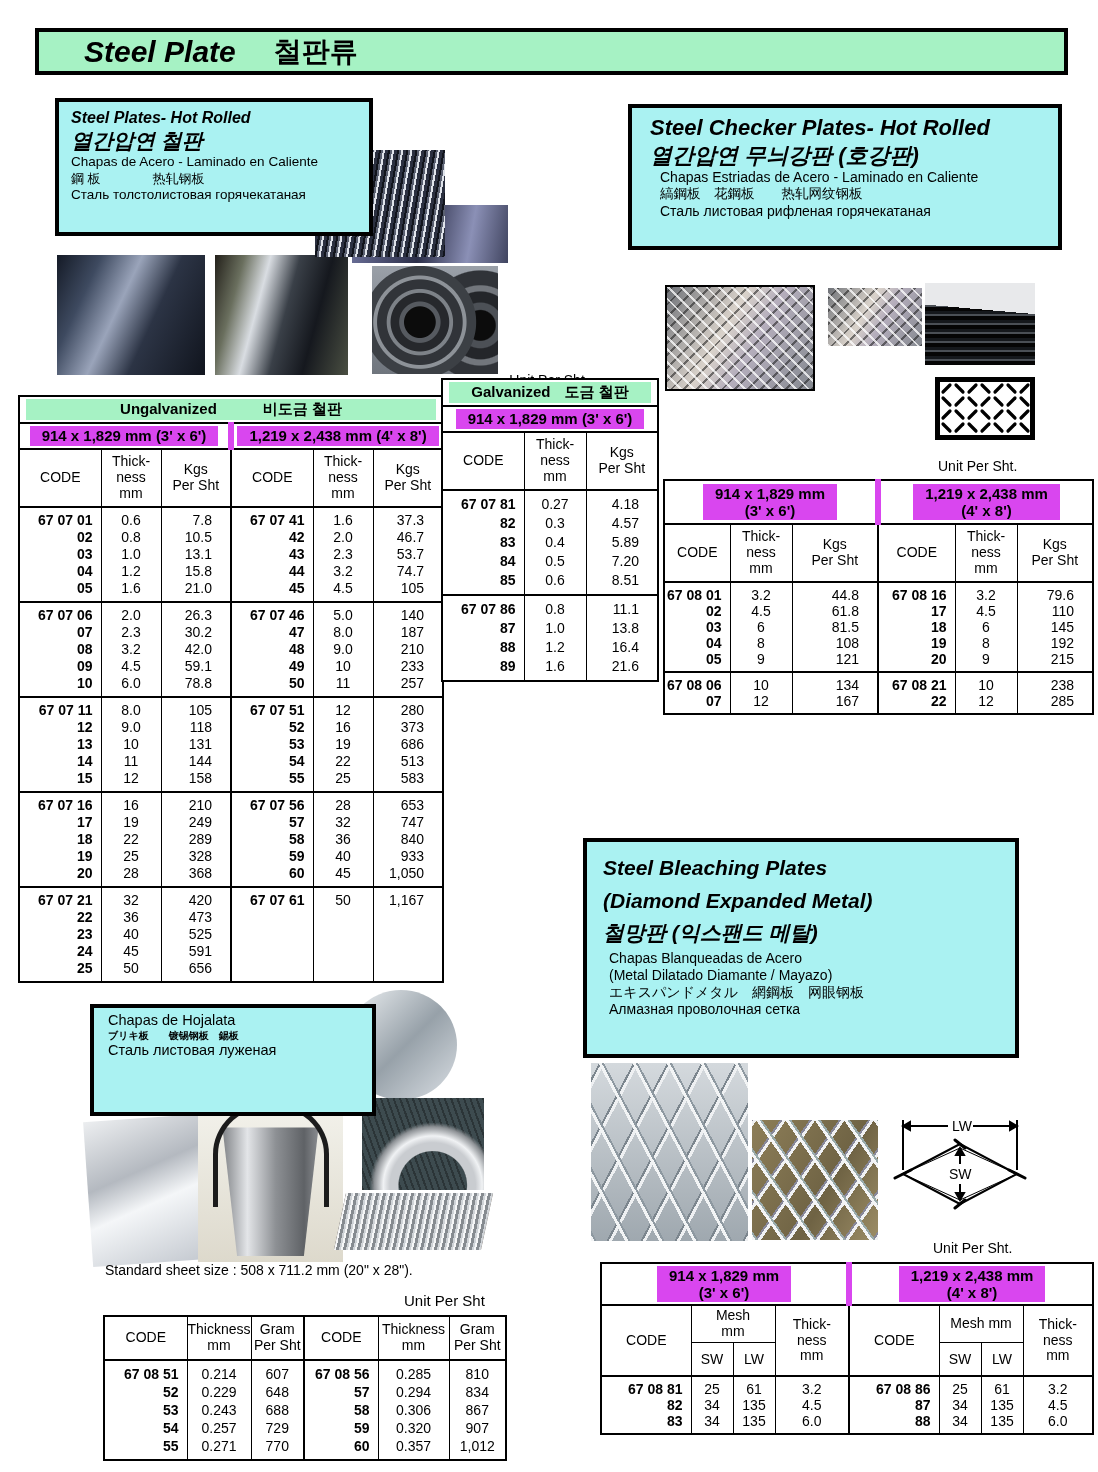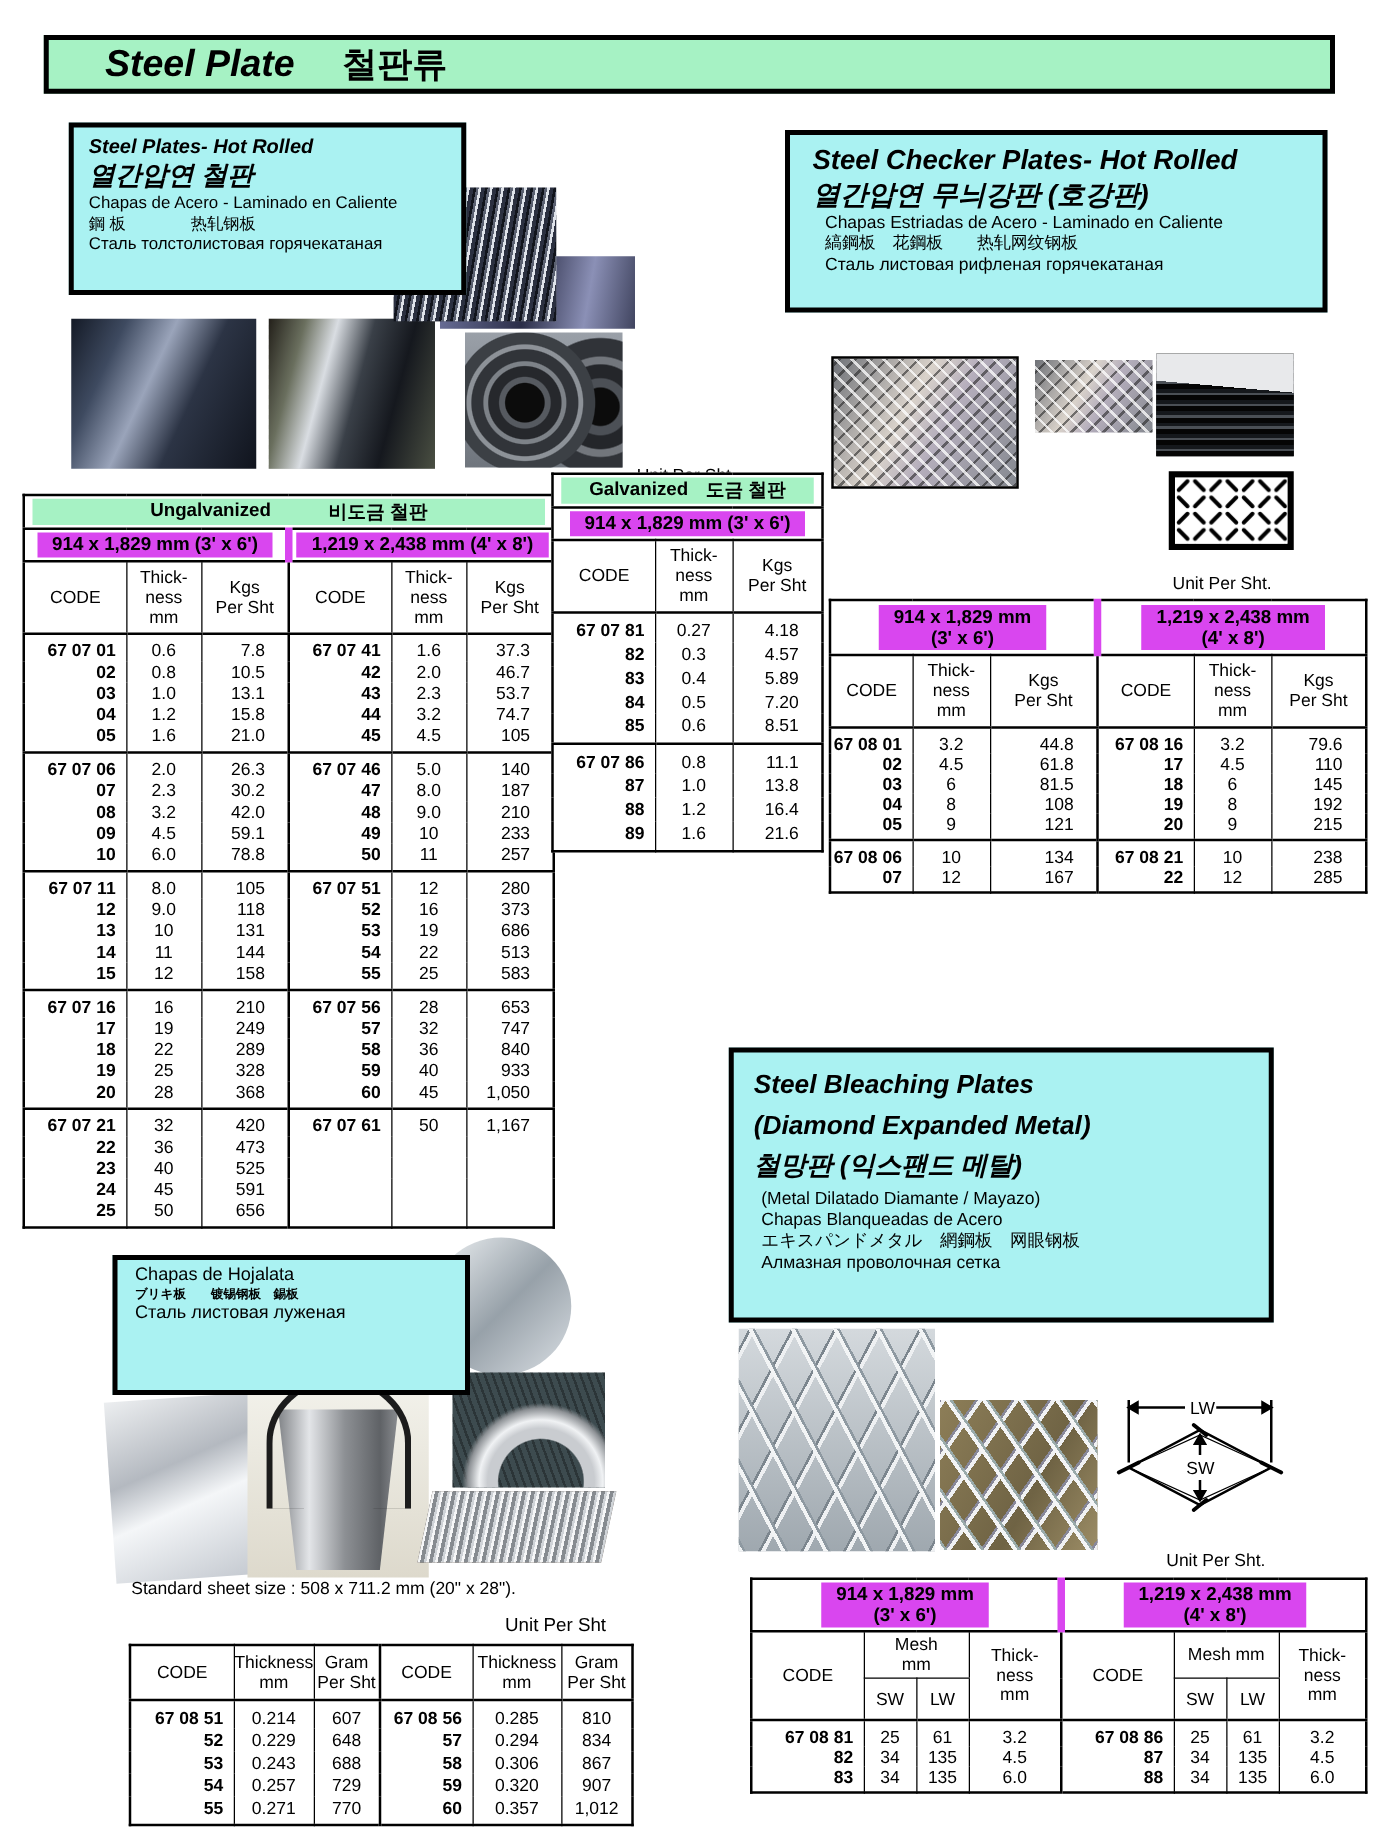--- a/index.html
+++ b/index.html
@@ -560,22 +560,22 @@
           <td class="num">12</td>
           <td class="kgs">285</td>
         </tr>
       </tbody>
   </table>
 
   <div class="infobox" style="left:583px;top:838px;width:436px;height:220px;padding:10px 16px;">
     <div class="bt" style="font-size:21px;line-height:1.55;">Steel Bleaching Plates</div>
     <div class="bt" style="font-size:21px;line-height:1.55;">(Diamond Expanded Metal)</div>
     <div class="bt" style="font-size:21px;line-height:1.55;">철망판 (익스팬드 메탈)</div>
+    <div class="bl" style="font-size:14px;padding-left:6px;">Chapas Blanqueadas de Acero</div>
     <div class="bl" style="font-size:14px;padding-left:6px;">(Metal Dilatado Diamante / Mayazo)</div>
-    <div class="bl" style="font-size:14px;padding-left:6px;">Chapas Blanqueadas de Acero</div>
     <div class="bl" style="font-size:14px;padding-left:6px;">エキスパンドメタル　網鋼板　网眼钢板</div>
     <div class="bl" style="font-size:14px;padding-left:6px;">Алмазная проволочная сетка</div>
   </div>
 
   <div class="photo" id="ph-tindisc" style="left:345px;top:990px;width:112px;height:110px;"></div>
   <div class="infobox" style="left:90px;top:1004px;width:286px;height:112px;padding:4px 10px;">
     <div class="bl" style="font-size:14.5px;padding-left:4px;">Chapas de Hojalata</div>
     <div class="bl" style="font-size:10px;padding-left:4px;font-weight:bold;">ブリキ板　　镀锡钢板　錫板</div>
     <div class="bl" style="font-size:14.5px;padding-left:4px;">Сталь листовая луженая</div>
   </div>

